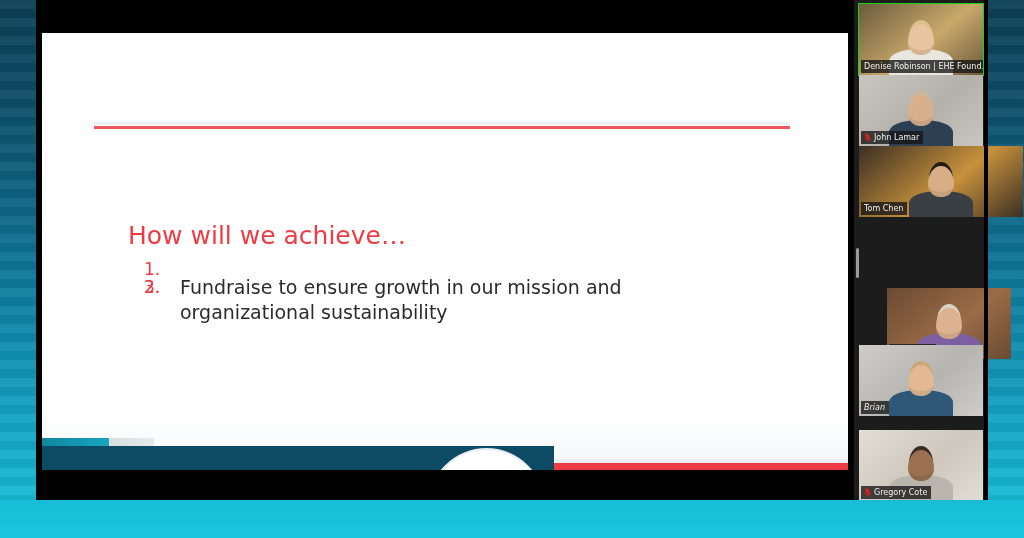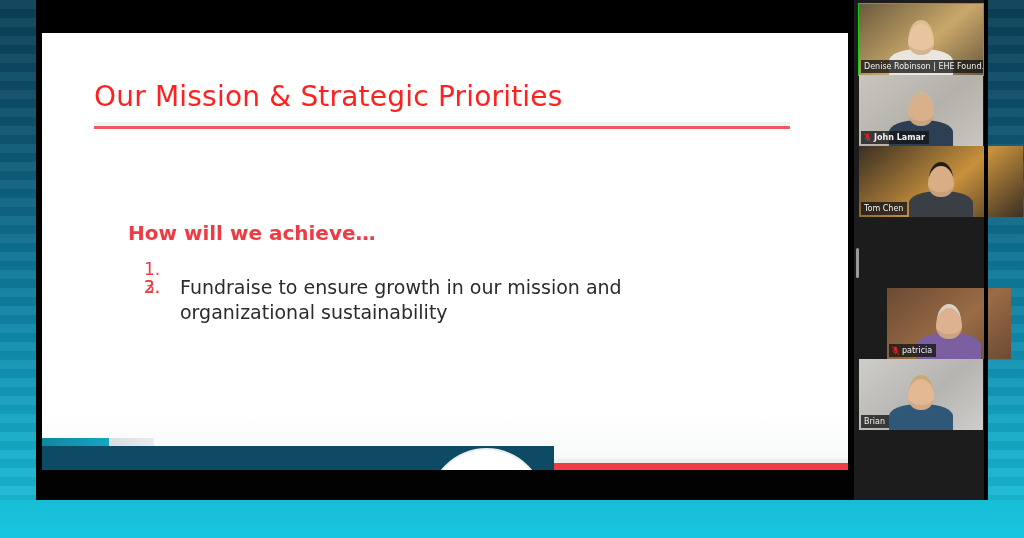--- a/index.html
+++ b/index.html
@@ -60,21 +60,21 @@
     content:"";position:absolute;left:0;right:0;top:-4px;height:3px;background:#eef0f2;
   }
 
   .mission{
     position:absolute;left:58px;top:102px;width:600px;
     font-size:19.5px;line-height:26px;color:#2a2a2a;
   }
 
   .howtitle{
     position:absolute;left:86px;top:188px;
-    font-size:20px;color:#ef3b43;font-weight:bold;
+    font-size:25px;color:#ef3b43;
   }
 
   .olist{
     position:absolute;left:98px;top:224px;width:600px;
     list-style:none;margin:0;padding:0;
   }
   .olist li{
     position:relative;padding-left:40px;margin-bottom:18px;
     font-size:19px;line-height:25px;color:#2b2b2b;
   }
@@ -145,21 +145,20 @@
 
   <div class="teal-bg teal-left"></div>
   <div class="teal-bg teal-right"></div>
 
   <div class="black-stage"></div>
   <div class="black-top"></div>
   <div class="black-bottom"></div>
 
   <div class="slide">
 
-    <div class="slide-title">Our Mission &amp; Strategic Priorities</div>
     <div class="title-rule"></div>
 
 
     <div class="howtitle">How will we achieve…</div>
 
     <ol class="olist" id="numbered-list">
         <li><span class="num">1.</span></li>
         <li><span class="num">2.</span></li>
         <li><span class="num">3.</span><span>Fundraise to ensure growth in our mission and organizational sustainability</span></li>
       </ol>
@@ -196,21 +195,21 @@
 
   <div class="strip" id="filmstrip">
       <div class="tile active" style="top: 4px;">
         <div class="bg" style="background: linear-gradient(140deg, rgb(107, 90, 62) 0%, rgb(201, 168, 106) 55%, rgb(107, 90, 62) 100%);"></div>
         <div class="torso" style="width: 64px; height: 26px; bottom: 0px; background: rgb(233, 230, 224);"></div>
         <div class="person" style="width: 26px; height: 31px; bottom: 20px; background: rgb(232, 196, 160); box-shadow: rgba(0, 0, 0, 0.08) 0px -9px 0px -4px inset, rgb(216, 192, 138) 0px -5px 0px -1px;"></div>
         <div class="namebar">
           <span>Denise Robinson | EHE Found…</span>
         </div>
       </div>
-      <div class="tile" style="top: 75px; font-weight: bold;">
+      <div class="tile" style="top: 75px;">
         <div class="bg" style="background: linear-gradient(140deg, rgb(201, 198, 192) 0%, rgb(180, 177, 171) 55%, rgb(201, 198, 192) 100%);"></div>
         <div class="torso" style="width: 64px; height: 26px; bottom: 0px; background: rgb(45, 63, 82);"></div>
         <div class="person" style="width: 26px; height: 31px; bottom: 20px; background: rgb(217, 176, 140); box-shadow: rgba(0, 0, 0, 0.08) 0px -9px 0px -4px inset, rgb(203, 183, 154) 0px -5px 0px -1px;"></div>
         <div class="namebar">
           <span class="mic"><svg width="7" height="9" viewBox="0 0 7 9">
               <rect x="2" y="0.5" width="3" height="5" rx="1.5" fill="#e02020"></rect>
               <path d="M1 4.2a2.5 2.5 0 0 0 5 0" stroke="#e02020" stroke-width="0.9" fill="none"></path>
               <line x1="3.5" y1="6.5" x2="3.5" y2="8.3" stroke="#e02020" stroke-width="0.9"></line>
               <line x1="0.4" y1="0.4" x2="6.6" y2="8.6" stroke="#e02020" stroke-width="1"></line>
             </svg></span>
@@ -232,26 +231,40 @@
         <div class="namebar">
           <span class="mic"><svg width="7" height="9" viewBox="0 0 7 9">
               <rect x="2" y="0.5" width="3" height="5" rx="1.5" fill="#e02020"></rect>
               <path d="M1 4.2a2.5 2.5 0 0 0 5 0" stroke="#e02020" stroke-width="0.9" fill="none"></path>
               <line x1="3.5" y1="6.5" x2="3.5" y2="8.3" stroke="#e02020" stroke-width="0.9"></line>
               <line x1="0.4" y1="0.4" x2="6.6" y2="8.6" stroke="#e02020" stroke-width="1"></line>
             </svg></span>
           <span>patricia</span>
         </div>
       </div>
-      <div class="tile" style="top: 359px;">
+      <div class="tile" style="top: 345px; font-style: italic;">
         <div class="bg" style="background: linear-gradient(140deg, rgb(207, 205, 201) 0%, rgb(182, 180, 176) 55%, rgb(207, 205, 201) 100%);"></div>
         <div class="torso" style="width: 64px; height: 26px; bottom: 0px; background: rgb(47, 88, 120);"></div>
         <div class="person" style="width: 26px; height: 31px; bottom: 20px; background: rgb(227, 185, 148); box-shadow: rgba(0, 0, 0, 0.08) 0px -9px 0px -4px inset, rgb(201, 168, 116) 0px -5px 0px -1px;"></div>
         <div class="namebar">
           <span>Brian</span>
         </div>
       </div>
+      <div class="tile" style="top: 430px;">
+        <div class="bg" style="background: linear-gradient(140deg, rgb(226, 222, 214) 0%, rgb(205, 199, 189) 55%, rgb(226, 222, 214) 100%);"></div>
+        <div class="torso" style="width: 64px; height: 26px; bottom: 0px; background: rgb(185, 181, 173);"></div>
+        <div class="person" style="width: 26px; height: 31px; bottom: 20px; background: rgb(154, 112, 80); box-shadow: rgba(0, 0, 0, 0.08) 0px -9px 0px -4px inset, rgb(58, 43, 32) 0px -5px 0px -1px;"></div>
+        <div class="namebar">
+          <span class="mic"><svg width="7" height="9" viewBox="0 0 7 9">
+              <rect x="2" y="0.5" width="3" height="5" rx="1.5" fill="#e02020"></rect>
+              <path d="M1 4.2a2.5 2.5 0 0 0 5 0" stroke="#e02020" stroke-width="0.9" fill="none"></path>
+              <line x1="3.5" y1="6.5" x2="3.5" y2="8.3" stroke="#e02020" stroke-width="0.9"></line>
+              <line x1="0.4" y1="0.4" x2="6.6" y2="8.6" stroke="#e02020" stroke-width="1"></line>
+            </svg></span>
+          <span>Gregory Cote</span>
+        </div>
+      </div>
     </div>
   <div class="scrollthumb"></div>
   <div class="strip-edge"></div>
 
   <div class="cyan-bottom"></div>
 </div>
 
 </body></html>

